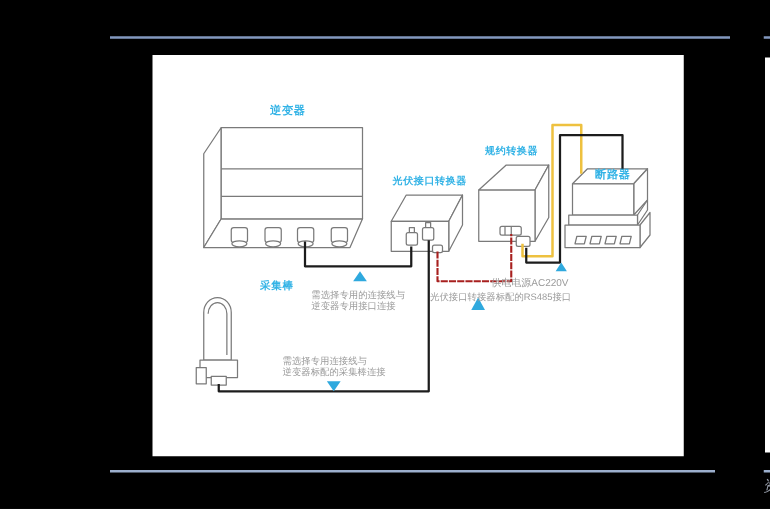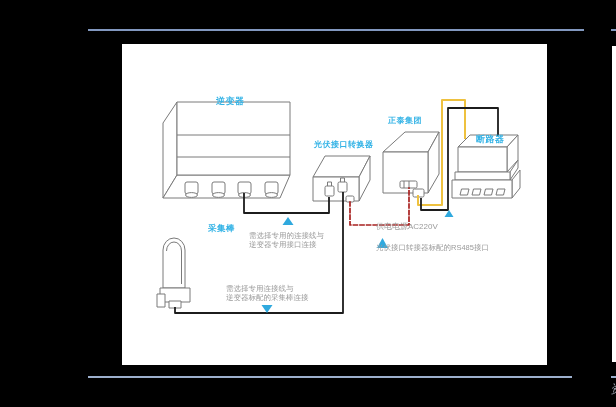--- a/index.html
+++ b/index.html
@@ -7,30 +7,30 @@
         font-family:"Liberation Sans", sans-serif;}
   .rule{position:absolute;height:2px;background:#8298bf;}
   .rule.top-main{left:88px;top:29px;width:496px;}
   .rule.top-right{left:611px;top:29px;width:5px;}
   .rule.bottom-main{left:88px;top:376px;width:484px;background:#9cafcd;}
   .rule.bottom-right{left:611px;top:376px;width:5px;background:#9cafcd;}
   .panel{position:absolute;left:122px;top:44px;width:425px;height:321px;background:#fff;}
   .sliver{position:absolute;left:612px;top:46px;width:4px;height:316px;background:#fff;}
   .diagram-svg{position:absolute;left:0;top:0;}
   .lbl{position:absolute;color:#33b3e6;font-weight:bold;white-space:nowrap;letter-spacing:.5px;}
-  .lbl.inverter{left:94px;top:51px;font-size:9px;}
+  .lbl.inverter{left:94px;top:38px;font-size:9px;}
   .lbl.pv{left:192px;top:95px;font-size:8px;}
   .lbl.protocol{left:266px;top:71px;font-size:8px;}
   .lbl.breaker{left:354px;top:89px;font-size:9px;}
   .lbl.collector{left:38px;top:179px;font-size:8.5px;margin-left:48px;}
   .ann{position:absolute;color:#9a9a9a;font-size:7.5px;line-height:9px;white-space:nowrap;}
   .ann.a{left:127px;top:187px;}
   .ann.b{left:104px;top:240px;}
-  .ann.power{left:254px;top:178px;font-size:8px;}
-  .ann.rs485{left:222px;top:199px;line-height:9.5px;margin-left:32px;}
+  .ann.power{left:271px;top:178px;font-size:8px;}
+  .ann.rs485{left:222px;top:189px;line-height:9.5px;}
   .source{position:absolute;left:88px;top:381px;color:#9aa0ad;font-size:12px;
           font-style:italic;font-family:"Liberation Serif", serif;letter-spacing:1px;white-space:nowrap;}
   .source-frag{position:absolute;left:610px;top:381px;width:6px;height:16px;overflow:hidden;
           color:#9aa0ad;font-size:12px;font-style:italic;font-family:"Liberation Serif", serif;}
 </style>
 </head>
 <body>
 
 <div class="page">
 
@@ -117,21 +117,21 @@
       <g fill="#2fa9de" stroke="none">
         <polygon points="166,173 171.5,181 160.5,181"></polygon>
         <polygon points="139.5,261 150.5,261 145,269"></polygon>
         <polygon points="327,166 331.5,173 322.5,173"></polygon>
         <polygon points="260.5,194 266,204 255,204"></polygon>
       </g>
     </svg>
 
     <div class="lbl inverter">逆变器</div>
     <div class="lbl pv">光伏接口转换器</div>
-    <div class="lbl protocol">正泰集团</div>
+    <div class="lbl protocol">规约转换器</div>
     <div class="lbl breaker">断路器</div>
     <div class="lbl collector">采集棒</div>
 
     <div class="ann b">
       <div>需选择专用连接线与</div>
       <div>逆变器标配的采集棒连接</div>
     </div>
     <div class="ann a">
       <div>需选择专用的连接线与</div>
       <div>逆变器专用接口连接</div>

